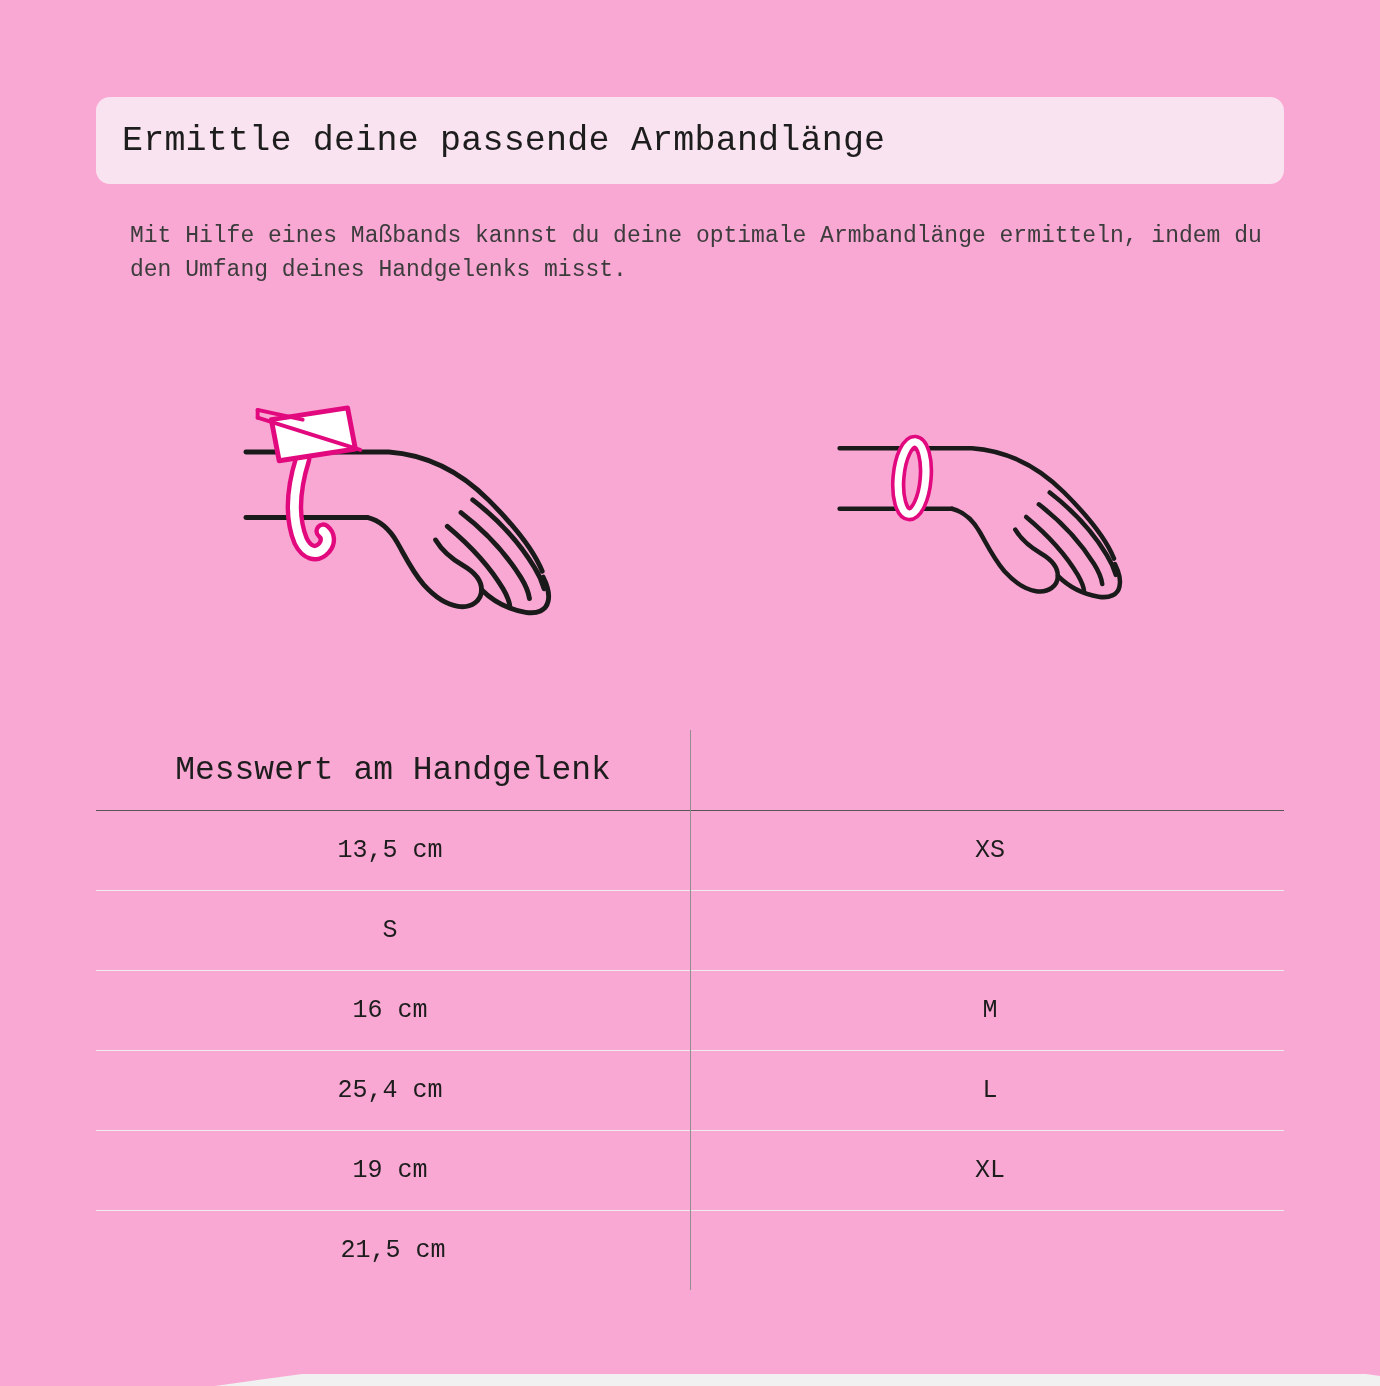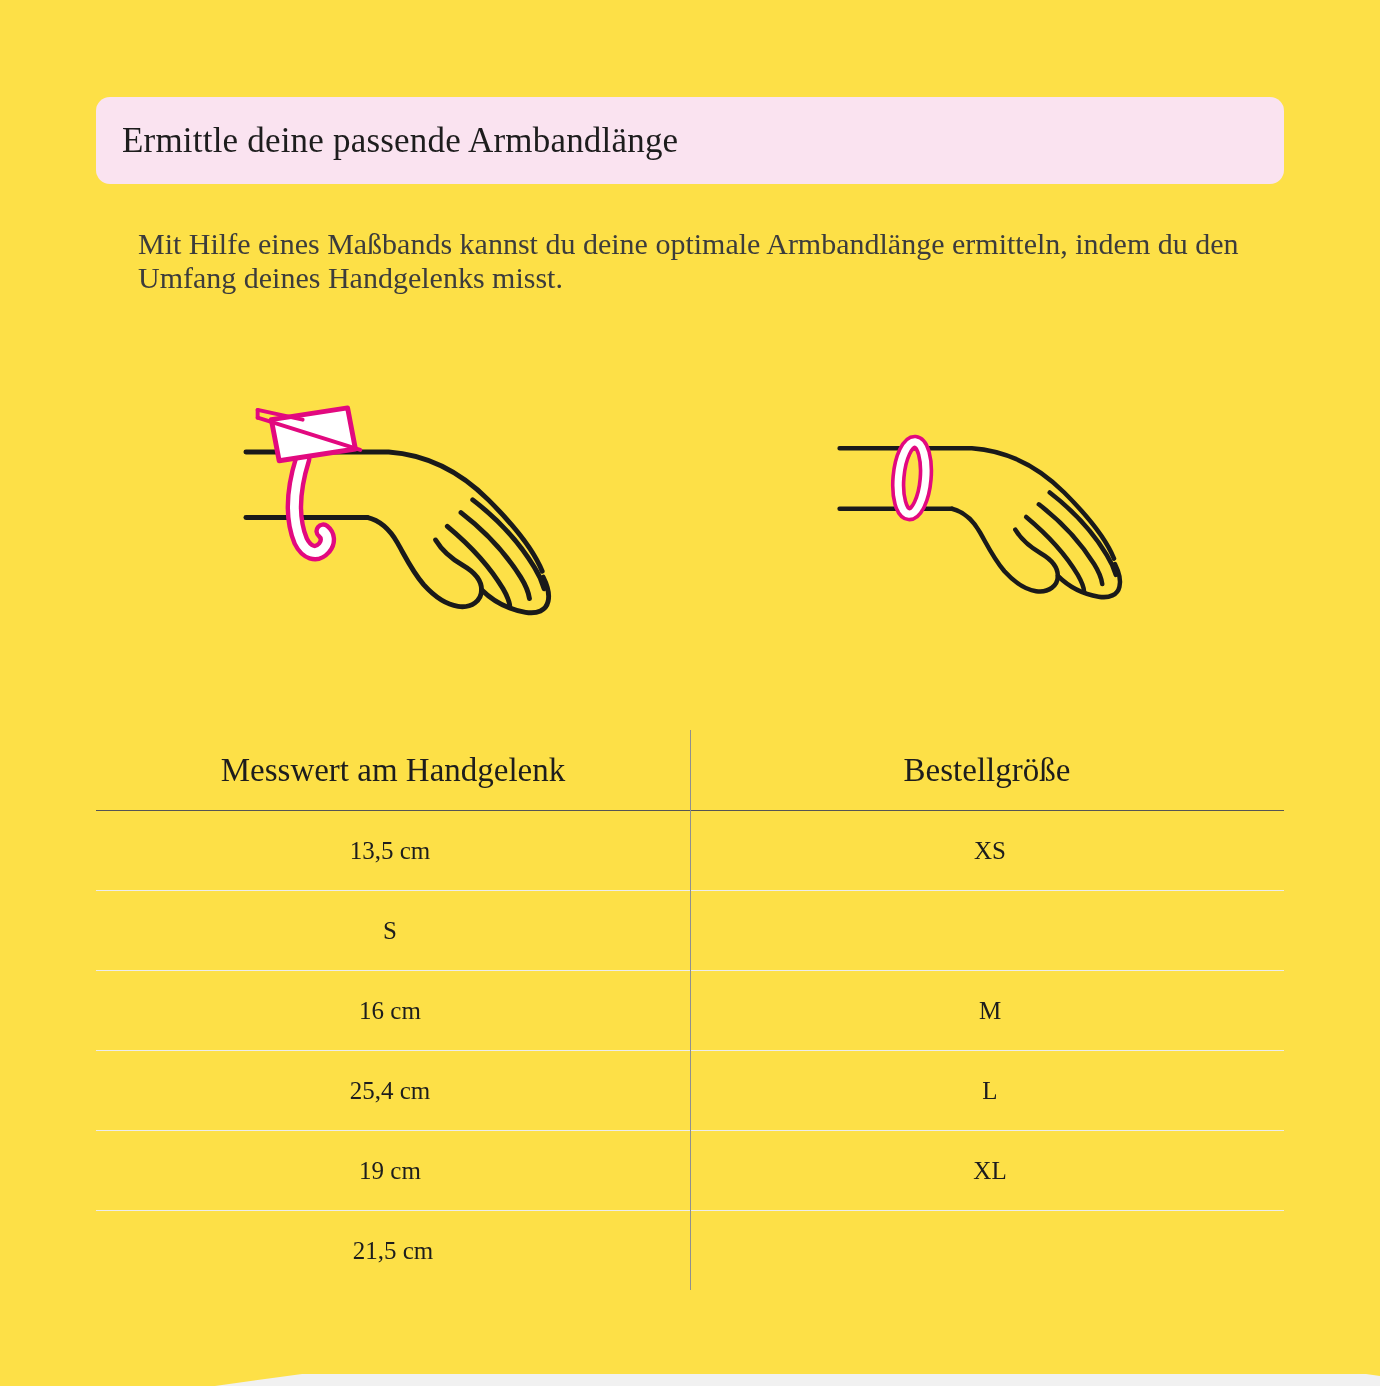--- a/index.html
+++ b/index.html
@@ -1,22 +1,22 @@
 <!DOCTYPE html>
 <html style="--banner-bg: #fae3f0; --accent-pink: #e2097f; --ink: #1d1d1d; --intro-text: #3c3c3c; --header-rule: #555555; --column-rule: #8f8f8f; --row-rule: #ececec; --footer-edge: #f1f1f1;"><head>
 <meta charset="utf-8">
 <style>
   html, body { margin: 0; padding: 0; background: #ffffff; }
   .page {
     position: relative;
     width: 1380px;
     height: 1386px;
-    background: #fde047;
+    background: #f9a8d4;
     overflow: hidden;
-    font-family: Liberation Serif, serif;
+    font-family: Liberation Mono, monospace;
     color: var(--ink, #1d1d1d);
   }
 
   
   .banner {
     position: absolute;
     left: 96px; top: 97px;
     width: 1188px; height: 87px;
     box-sizing: border-box;
     background: var(--banner-bg, #fae3f0);
@@ -31,22 +31,22 @@
     font-weight: 400;
     letter-spacing: 0.2px;
     color: #1d1d1d;
   }
 
   
   .intro {
     position: absolute;
     left: 122px; top: 211px;
     width: 1145px;
-    margin: 16px;
-    font-size: 30px;
+    margin: 8px;
+    font-size: 23px;
     font-weight: 400;
     line-height: 34px;
     color: var(--intro-text, #3c3c3c);
   }
 
   
   .illustration { position: absolute; }
   #ill-left  { left: 242px; top: 398px; width: 352px; height: 235px; }
   #ill-right { left: 836px; top: 398px; width: 326px; height: 218px; }
   .hand-stroke { fill: none; stroke: #1a1a1a; stroke-width: 5; stroke-linecap: round; stroke-linejoin: round; }
@@ -148,21 +148,20 @@
       <ellipse class="pink-stroke" stroke-width="16" cx="84" cy="88" rx="15" ry="40"></ellipse>
       <ellipse class="white-stroke" stroke-width="8" cx="84" cy="88" rx="15" ry="40"></ellipse>
     </g>
   </svg>
 
   <div class="size-table">
     <div class="col-divider"></div>
 
     <div class="t-head">
       <div class="th">Messwert am Handgelenk</div>
-      <div class="th">Bestellgröße</div>
     </div>
 
     <div class="t-row">
       <div class="td">13,5 cm</div>
       <div class="td">XS</div>
     </div>
     <div class="t-row">
       <div class="td">S</div>
     </div>
     <div class="t-row">

